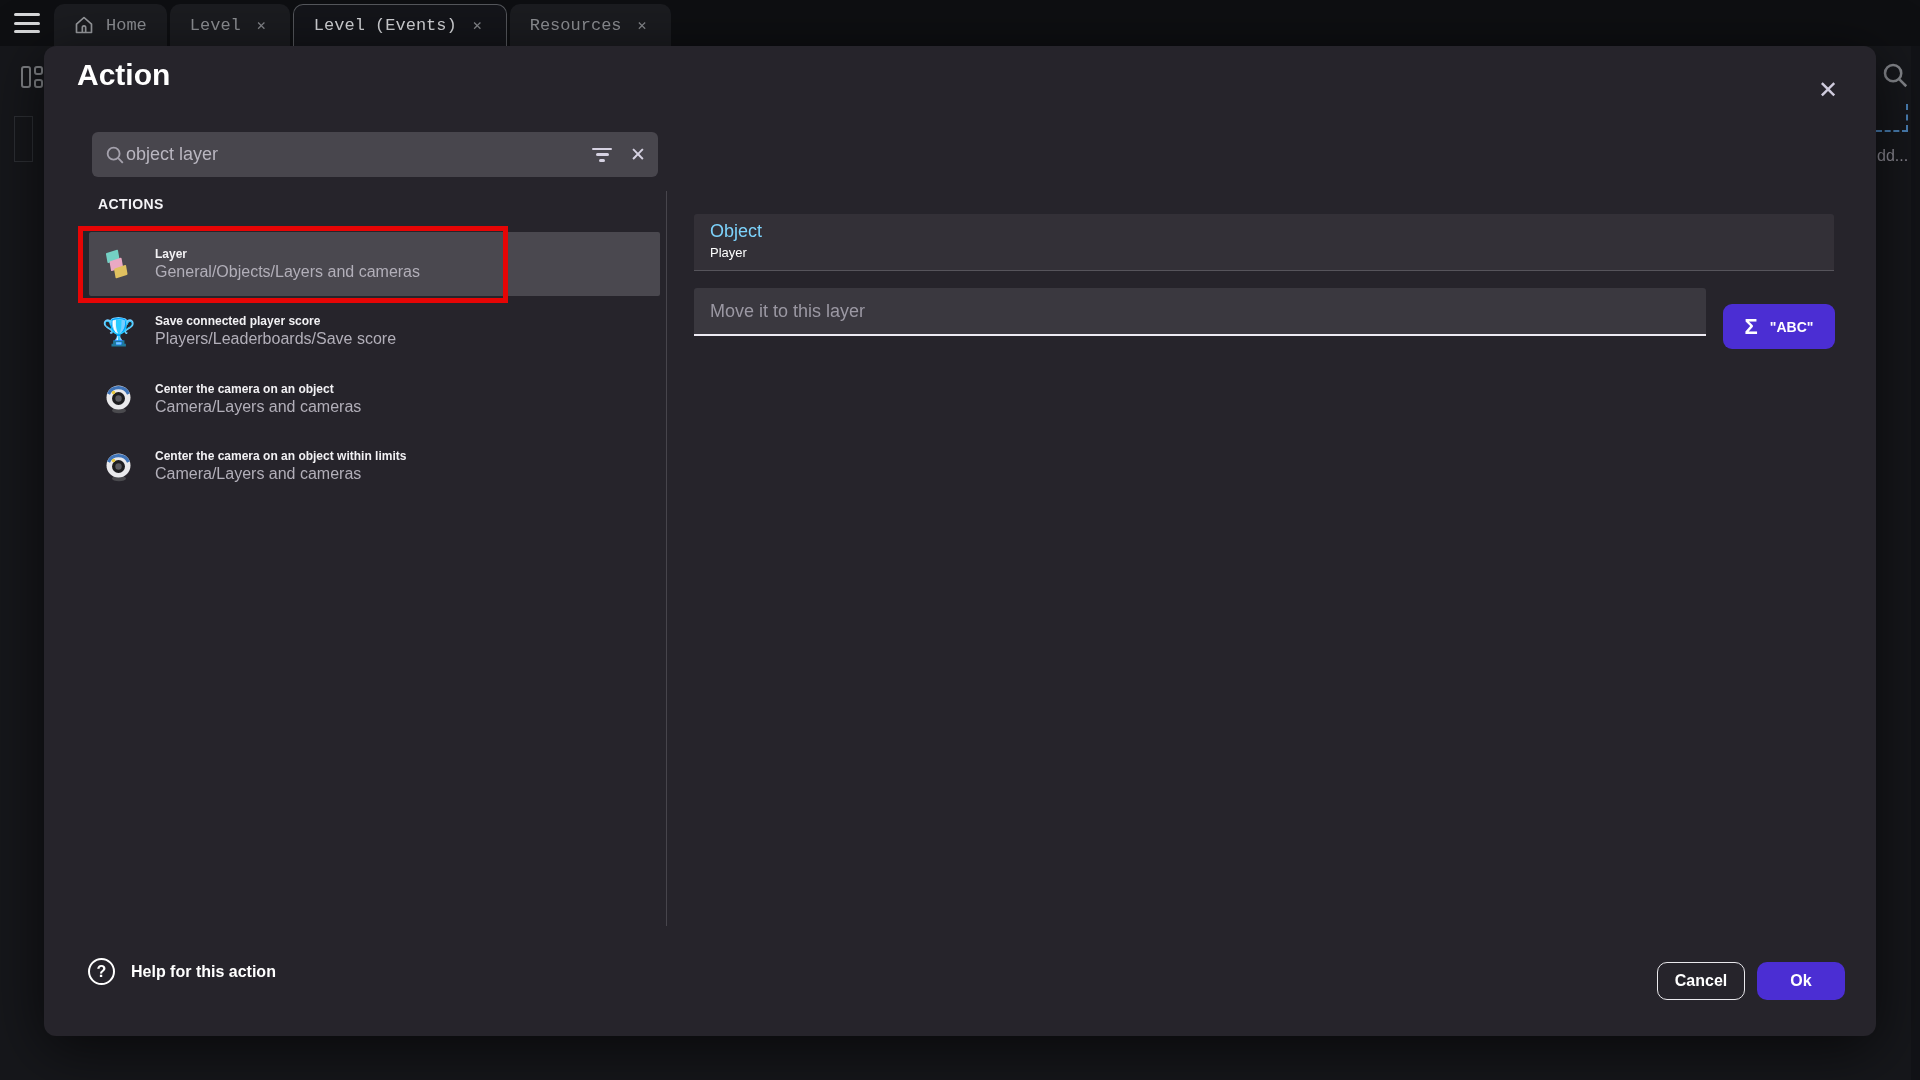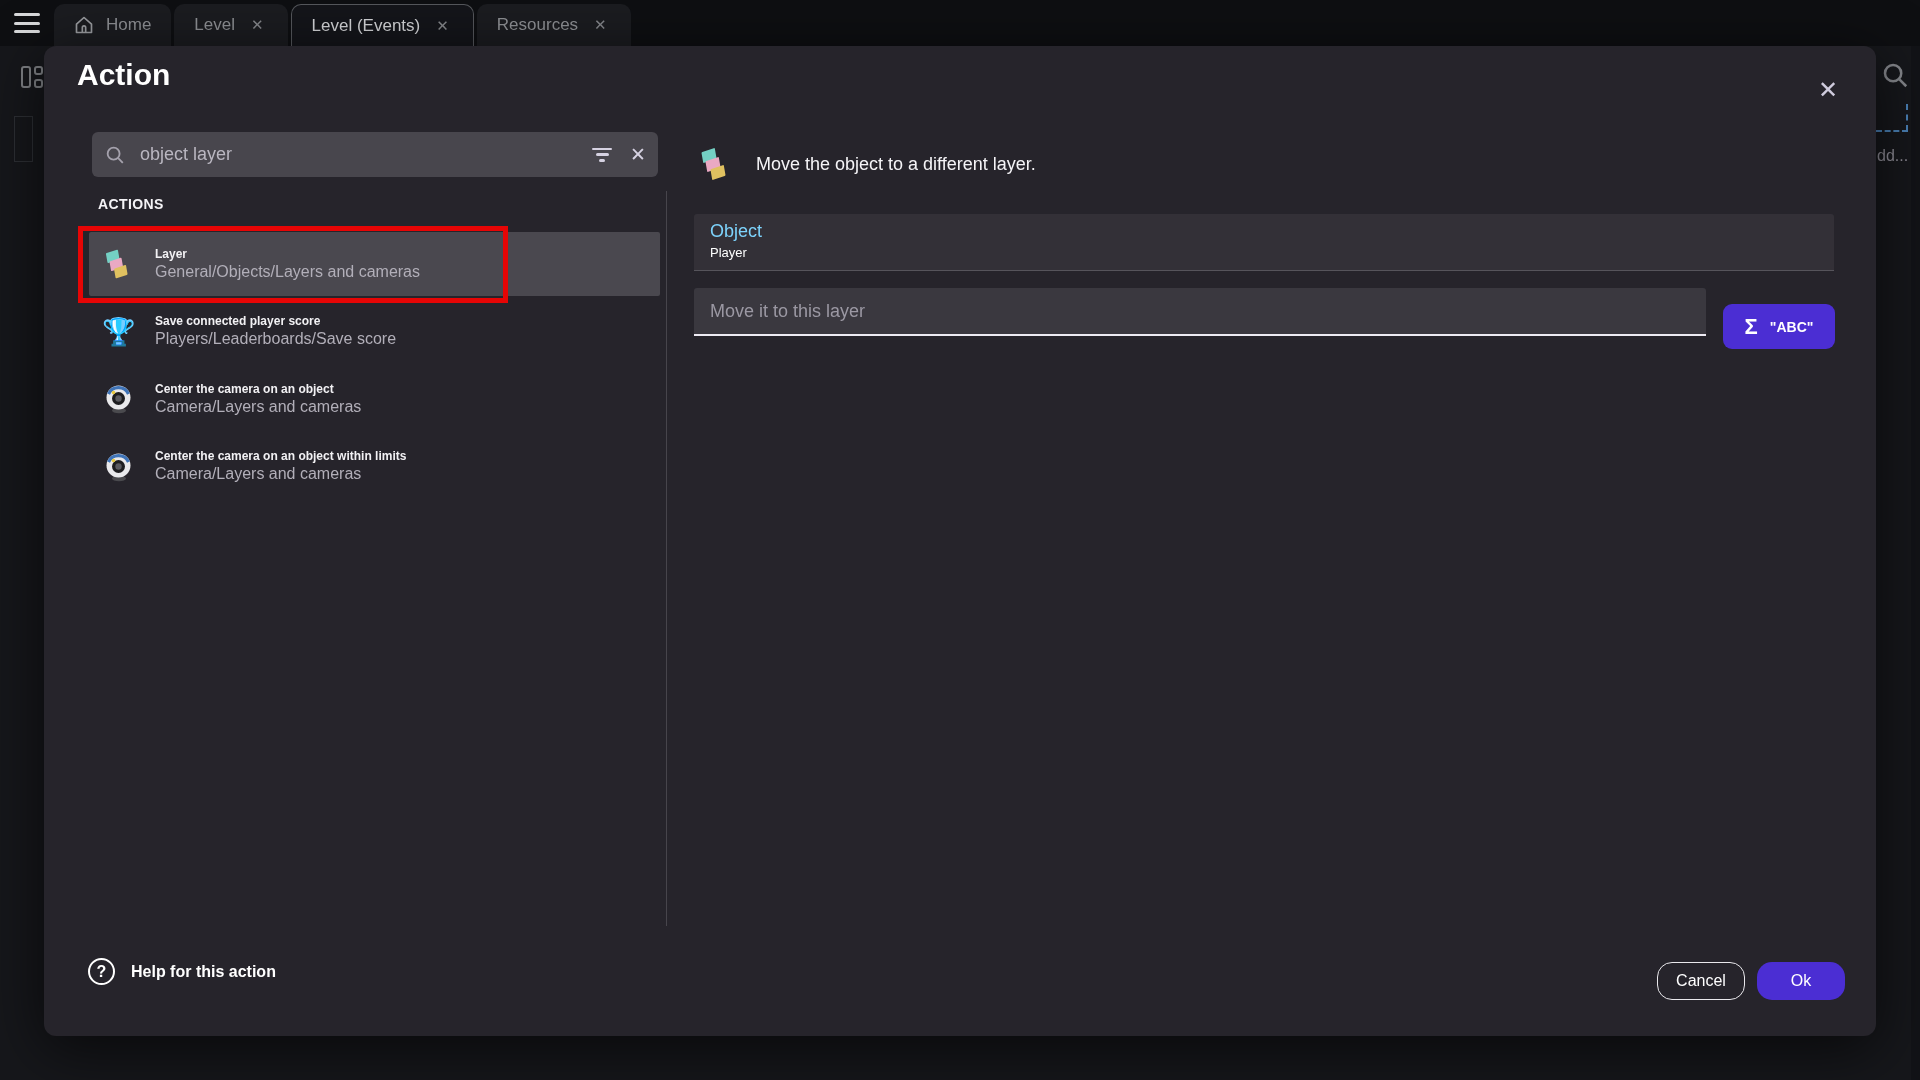--- a/index.html
+++ b/index.html
@@ -1,21 +1,21 @@
 <!DOCTYPE html>
 <html><head>
 <meta charset="utf-8">
 <style>
   * { margin:0; padding:0; box-sizing:border-box; }
   html,body { width:1920px; height:1080px; background:#0f1013; overflow:hidden; }
   body { font-family:"Liberation Sans", sans-serif; -webkit-font-smoothing:antialiased; }
   #app { position:relative; width:1920px; height:1080px; background:#16171b; }
 
   
-  .topbar { position:absolute; left:0; top:0; width:1920px; height:46px; background:#0e0f12; }
+  .topbar { position:absolute; left:0; top:0; width:1920px; height:46px; background:#0e0f12;font-family:Liberation Mono, monospace; }
   .hamburger { position:absolute; left:14px; top:13px; width:26px; height:20px; display:flex; flex-direction:column; justify-content:space-between; cursor:pointer; }
   .hamburger span { display:block; height:3px; width:100%; background:#d8d9db; border-radius:2px; }
   .tabs { position:absolute; left:54px; top:4px; height:42px; display:flex; gap:3px; }
   .tab { position:relative; height:42px; display:flex; align-items:center; gap:12px; padding:0 20px; background:#1b1c20; border-radius:10px 10px 0 0; color:#8e9094; font-size:17px; cursor:pointer; }
   .tab.active { background:#14151a; border:1px solid #55575c; border-bottom:none; color:#d4d5d8; }
   .tab .close-x { font-size:15px; color:#85878b; padding:2px 4px; }
   .home-ico { width:20px; height:20px; }
 
   
   .bg-grid-icon { position:absolute; left:21px; top:66px; width:24px; height:22px; }
@@ -31,21 +31,21 @@
   .bg-right-strip { position:absolute; left:1911px; top:46px; width:9px; height:1034px; background:#121317; }
 
   
   .dialog { position:absolute; left:44px; top:46px; width:1832px; height:990px; background:#26242b; border-radius:12px; box-shadow:0 12px 60px rgba(0,0,0,.65); }
   .dlg-title { position:absolute; left:33px; top:12px; font-size:30px; font-weight:bold; color:#ffffff; }
   .dlg-close { position:absolute; left:1766px; top:26px; width:36px; height:36px; color:#cfcbdd; font-size:24px; display:flex; align-items:center; justify-content:center; cursor:pointer; }
 
   
   .searchbar { position:absolute; left:48px; top:86px; width:566px; height:45px; background:#48464d; border-radius:6px; display:flex; align-items:center; padding:0 12px; }
   .searchbar svg { flex:0 0 auto; }
-  .searchbar input { flex:1 1 auto; background:transparent; border:none; outline:none; color:#b9b6c0; font-size:18px; margin-left:14px; font-family:"Liberation Sans", sans-serif; }
+  .searchbar input { flex:1 1 auto; background:transparent; border:none; outline:none; color:#b9b6c0; font-size:18px; font-family:"Liberation Sans", sans-serif; }
   .filter-ico { width:20px; height:14px; display:flex; flex-direction:column; justify-content:space-between; align-items:center; margin-right:18px; cursor:pointer; }
   .filter-ico i { display:block; height:2.5px; background:#d6d2e2; border-radius:2px; }
   .filter-ico .f1 { width:20px; } .filter-ico .f2 { width:13px; } .filter-ico .f3 { width:6px; }
   .search-clear { color:#d6d2e2; font-size:19px; cursor:pointer; }
 
   
   .section-hdr { position:absolute; left:54px; top:150px; font-size:14px; font-weight:bold; letter-spacing:.4px; color:#f4f3f6; }
   .rows { position:absolute; left:45px; top:186px; width:571px; }
   .row { position:relative; height:64px; margin-bottom:3.5px; display:flex; align-items:center; padding-left:12px; cursor:pointer; border-radius:2px; }
   .row.selected { background:#4a484f; }
@@ -77,21 +77,21 @@
   .field-layer input { width:100%; background:transparent; border:none; outline:none; color:#e8e6ee; font-size:18px; font-family:"Liberation Sans", sans-serif; }
   .field-layer input::placeholder { color:#9b98a3; }
   .abc-btn { position:absolute; left:1679px; top:258px; width:112px; height:45px; background:#4b2ed3; border:none; border-radius:9px; display:flex; align-items:center; justify-content:center; gap:12px; cursor:pointer; }
   .abc-btn .sigma { color:#fff; font-size:22px; font-weight:bold; }
   .abc-btn .abc { color:#fff; font-size:14px; font-weight:bold; }
 
   
   .help-link { position:absolute; left:44px; top:912px; display:flex; align-items:center; gap:16px; cursor:pointer; }
   .q-ico { width:27px; height:27px; border:2.5px solid #ffffff; border-radius:50%; color:#fff; font-size:16px; font-weight:bold; display:flex; align-items:center; justify-content:center; }
   .help-text { color:#ffffff; font-size:16px; font-weight:bold; }
-  .btn { position:absolute; top:916px; height:38px; border-radius:15px; font-size:16px; font-weight:normal; display:flex; align-items:center; justify-content:center; cursor:pointer; font-family:"Liberation Sans", sans-serif; }
+  .btn { position:absolute; top:916px; height:38px; border-radius:10px; font-size:16px; font-weight:bold; display:flex; align-items:center; justify-content:center; cursor:pointer; font-family:"Liberation Sans", sans-serif; }
   .btn-cancel { left:1613px; width:88px; background:transparent; border:1px solid #e9e8ec; color:#ffffff; }
   .btn-ok { left:1713px; width:88px; background:#4b2ed3; border:none; color:#ffffff; }
 
   svg { display:block; }
 </style>
 </head>
 <body>
 
 <div id="app">
 
@@ -213,28 +213,20 @@
           <span class="rtitle">Center the camera on an object within limits</span>
           <span class="rsub">Camera/Layers and cameras</span>
         </span>
       </div>
     </div>
 
     <div class="annotation-box"></div>
 
     <div class="vdivider"></div>
 
-    <div class="desc-row">
-      <span class="layers-ico">
-          <i class="d1"></i>
-          <i class="d2"></i>
-          <i class="d3"></i>
-        </span>
-      <span class="desc-text">Move the object to a different layer.</span>
-    </div>
 
     <div class="field field-object">
       <div class="field-label">Object</div>
       <div class="field-value">Player</div>
     </div>
 
     <div class="field field-layer">
       <input type="text" placeholder="Move it to this layer" style="">
     </div>
     <button class="abc-btn">

